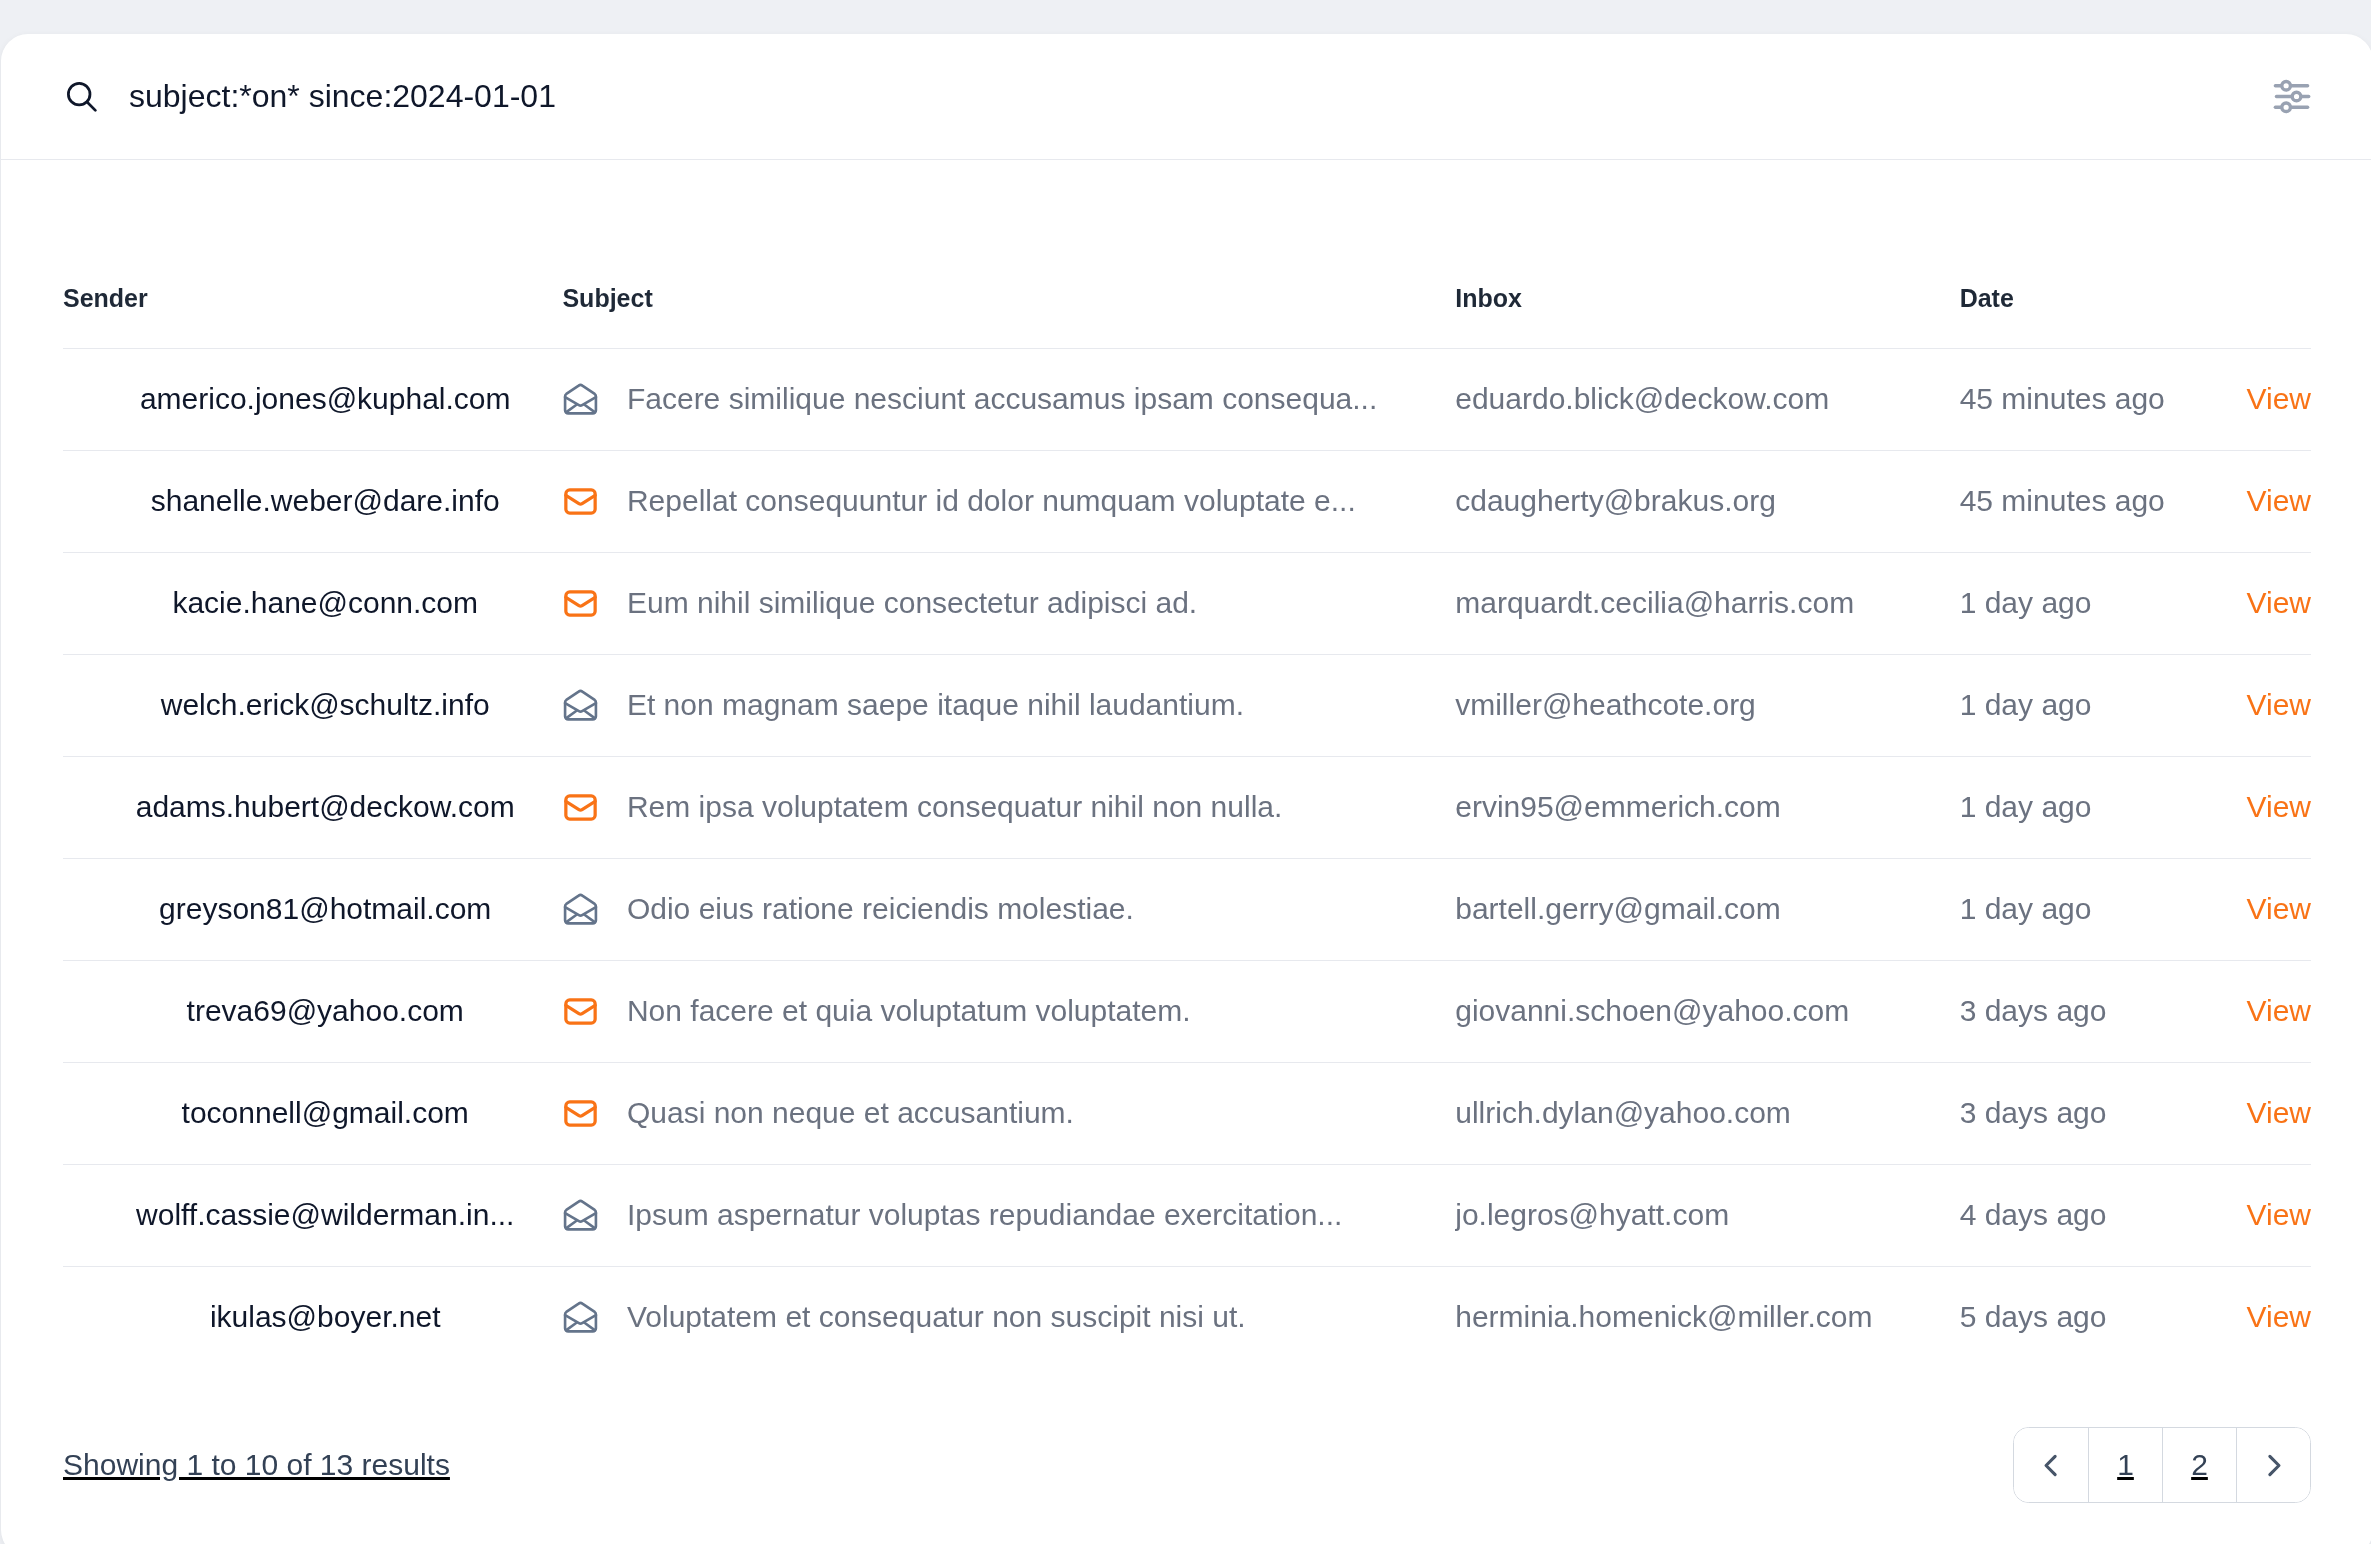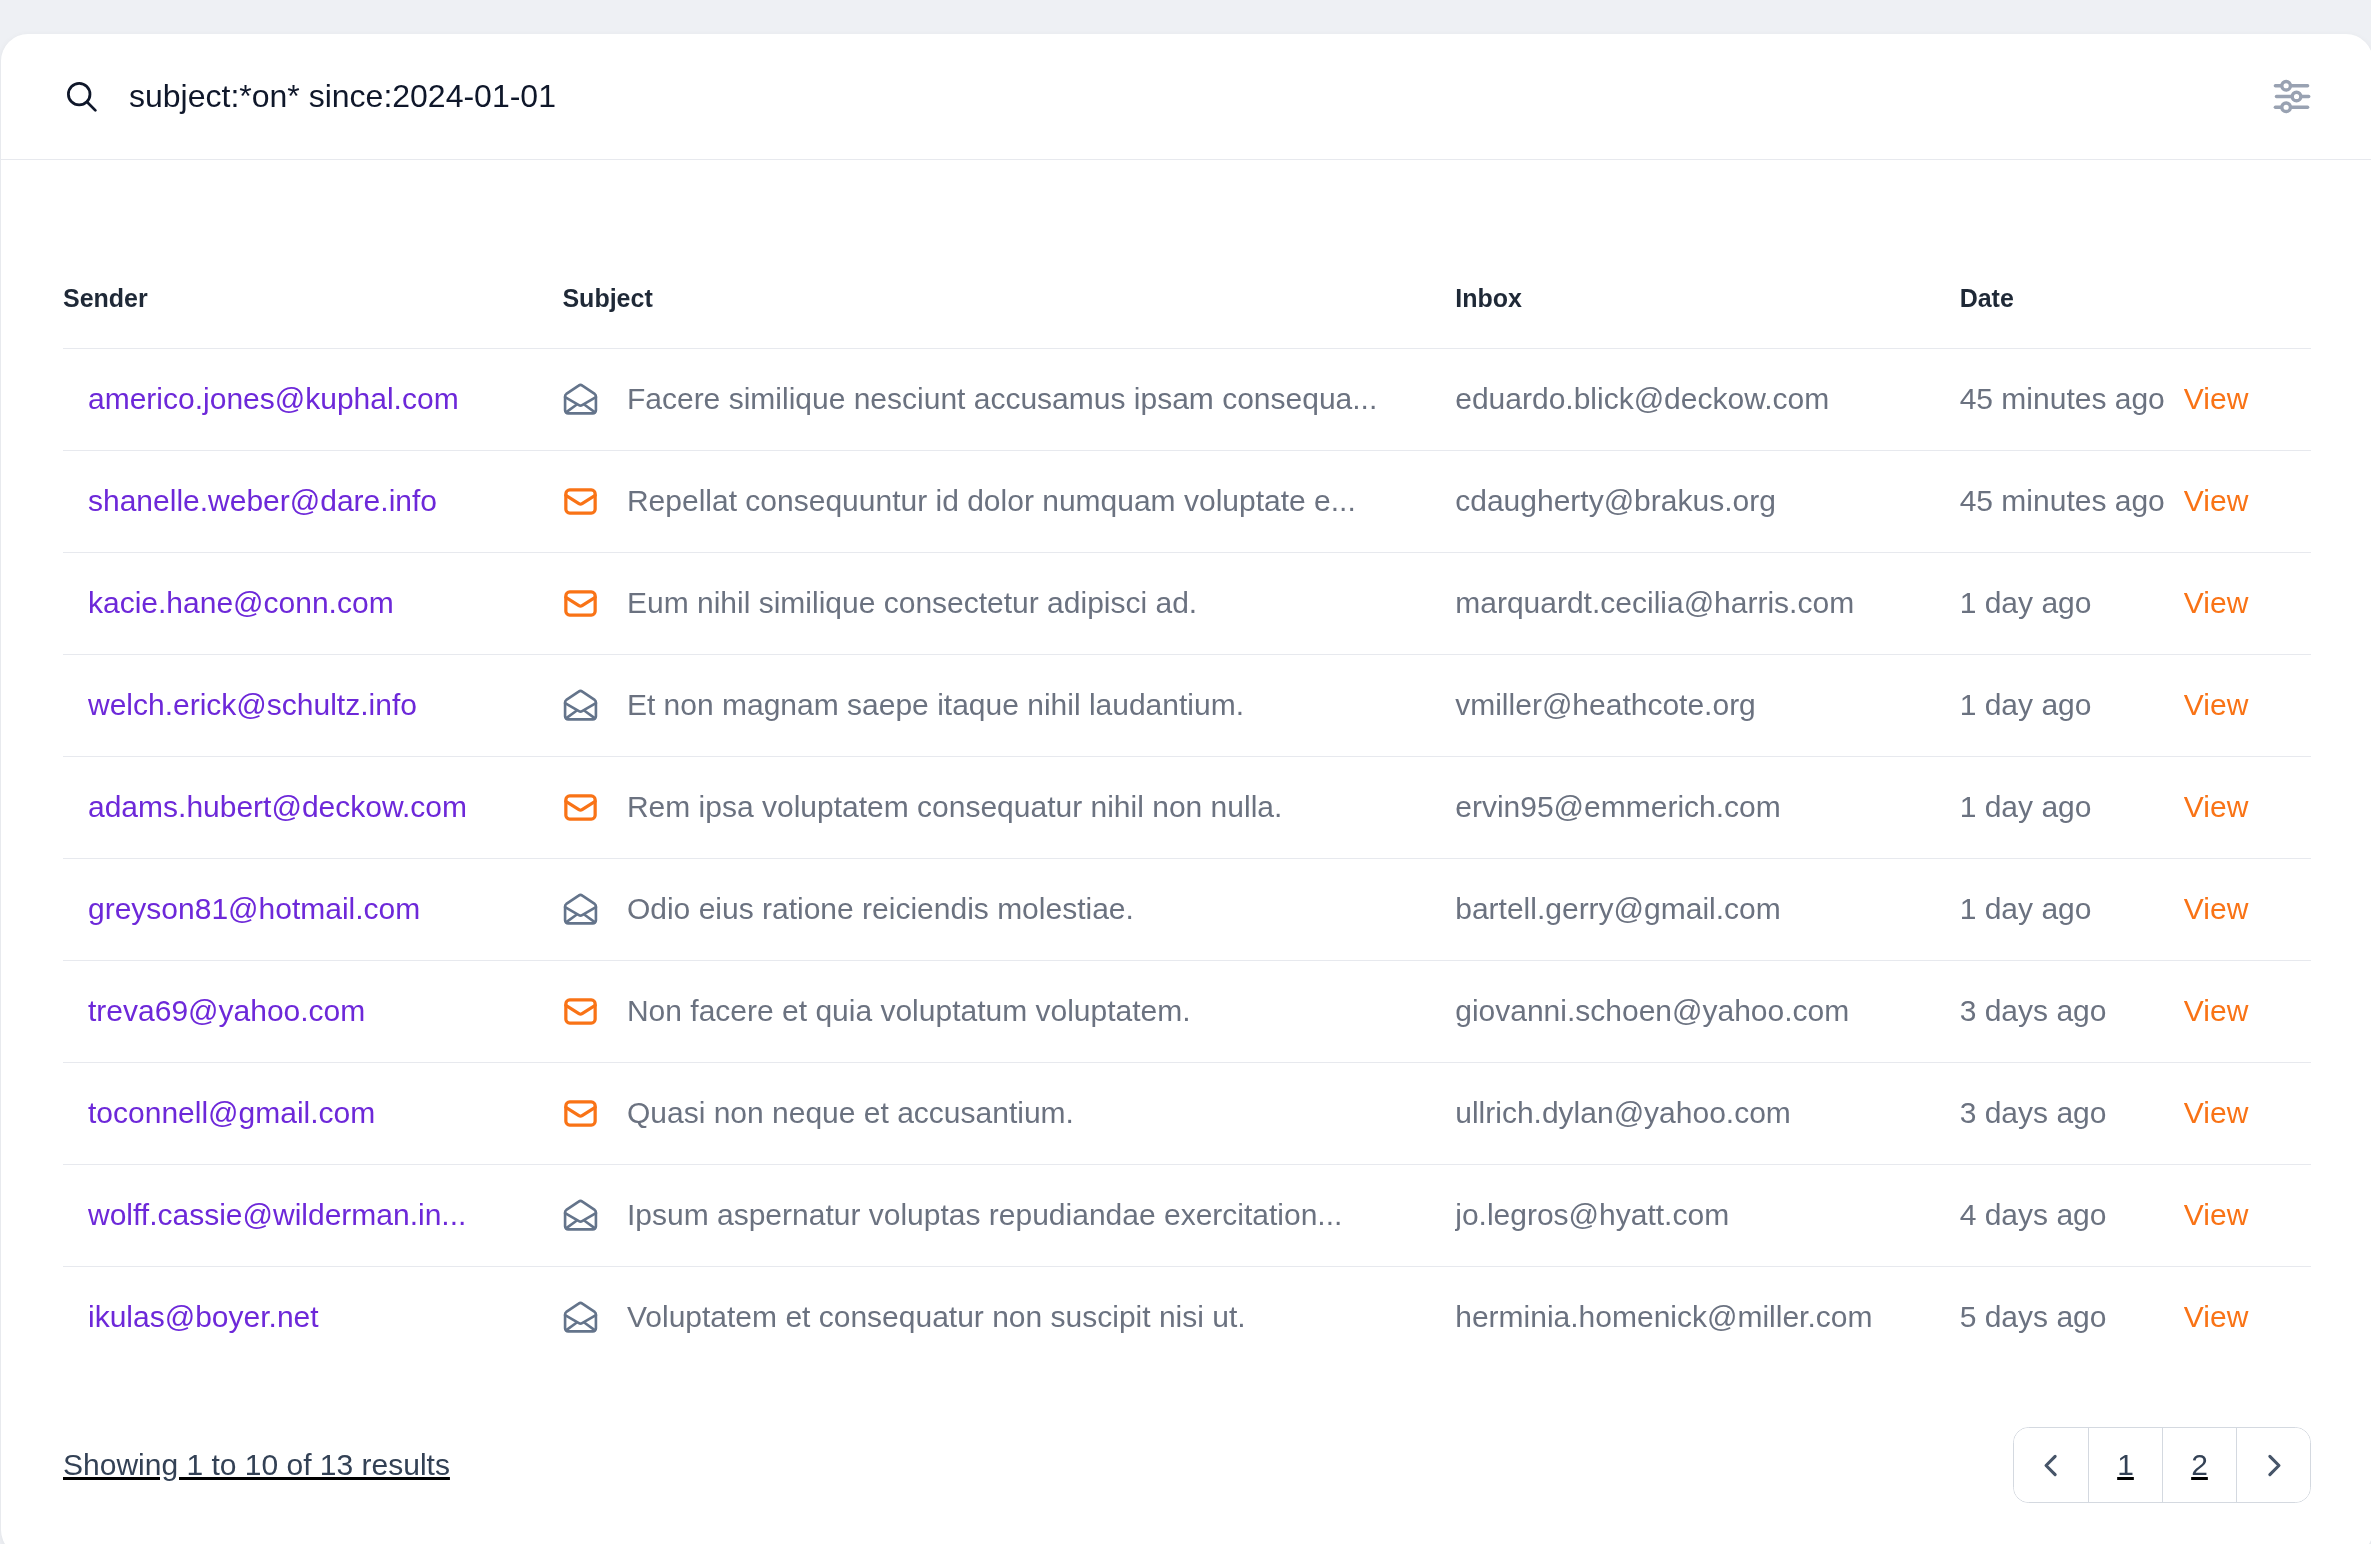--- a/index.html
+++ b/index.html
@@ -64,27 +64,27 @@
   }
   tbody td {
     height: 102px;
     font-size: 30px;
     color: #6b7280;
     vertical-align: middle;
     white-space: nowrap;
     overflow: hidden;
   }
   tbody tr + tr td { border-top: 1px solid #e7e9ee; }
-  td.cell-sender { color: #6d28d9; padding-left: 25px; }
+  td.cell-sender { color: #0f172a; padding-left: 25px; text-align: center; }
   .subject-wrap { display: flex; align-items: center; gap: 6px; }
   .mail-icon { width: 37px; height: 37px; margin-right: 21.5px; flex: 0 0 auto; }
   .mail-icon svg { width: 37px; height: 37px; display: block; }
   .icon-read { color: #64748b; }
   .icon-unread { color: #f97316; }
-  td.cell-view { }
+  td.cell-view { text-align: right; }
   .view-link {
     color: #f97316; text-decoration: none;
     font-size: 30px; cursor: pointer;
   }
   
   .footer {
     display: flex; align-items: center; justify-content: space-between;
     padding: 59px 62px 0 62px;
     text-decoration: underline;
   }

